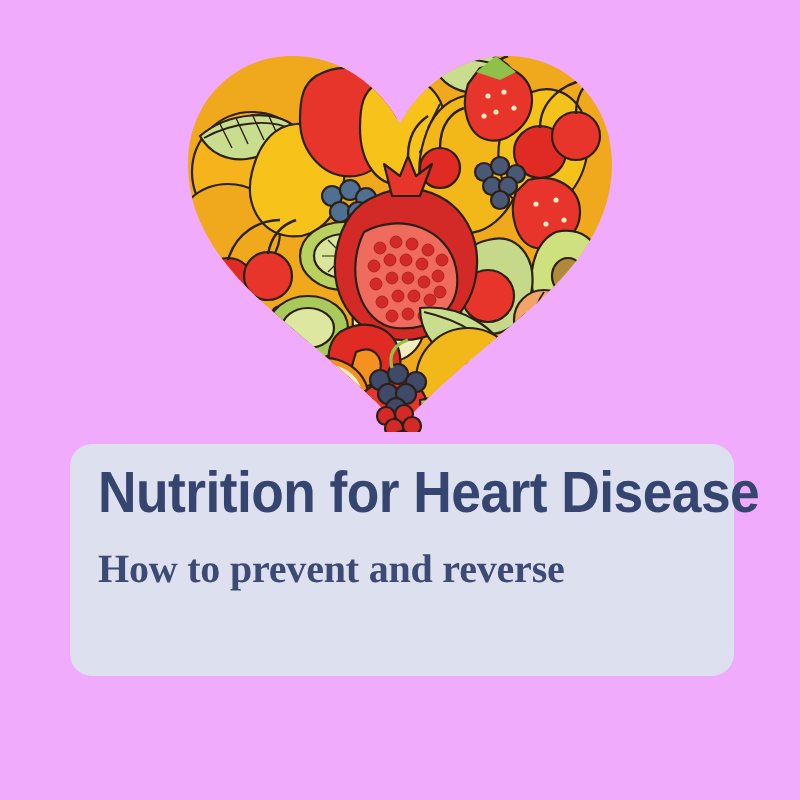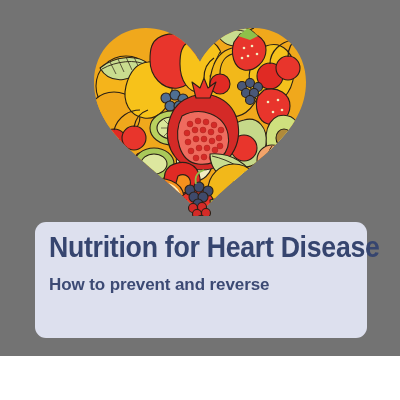--- a/index.html
+++ b/index.html
@@ -9,22 +9,22 @@
   body {
     width: 400px;
     height: 400px;
     overflow: hidden;
     font-family: "Liberation Sans", sans-serif;
   }
 
   #poster {
     position: relative;
     width: 400px;
-    height: 356px;
-    background: #737373;
+    height: 400px;
+    background: #f0abfc;
     overflow: hidden;
   }
 
   
   #heart-art {
     position: absolute;
     left: 92px;
     top: 24px;
     width: 216px;
     height: 192px;
@@ -58,23 +58,23 @@
     letter-spacing: -0.3px;
     color: #36456f;
     white-space: nowrap;
     transform: scaleX(0.92);
     transform-origin: left center;
   }
 
   #poster-subtitle {
     margin: 5px 0 0 0;
     padding: 0;
-    font-family: Liberation Sans, sans-serif;
+    font-family: Liberation Serif, serif;
     font-weight: bold;
-    font-size: 17px;
+    font-size: 20px;
     line-height: 32px;
     letter-spacing: -0.1px;
     color: #3c4a74;
   }
   .sub-line {
     display: block;
     white-space: nowrap;
   }
 </style>
 </head>

